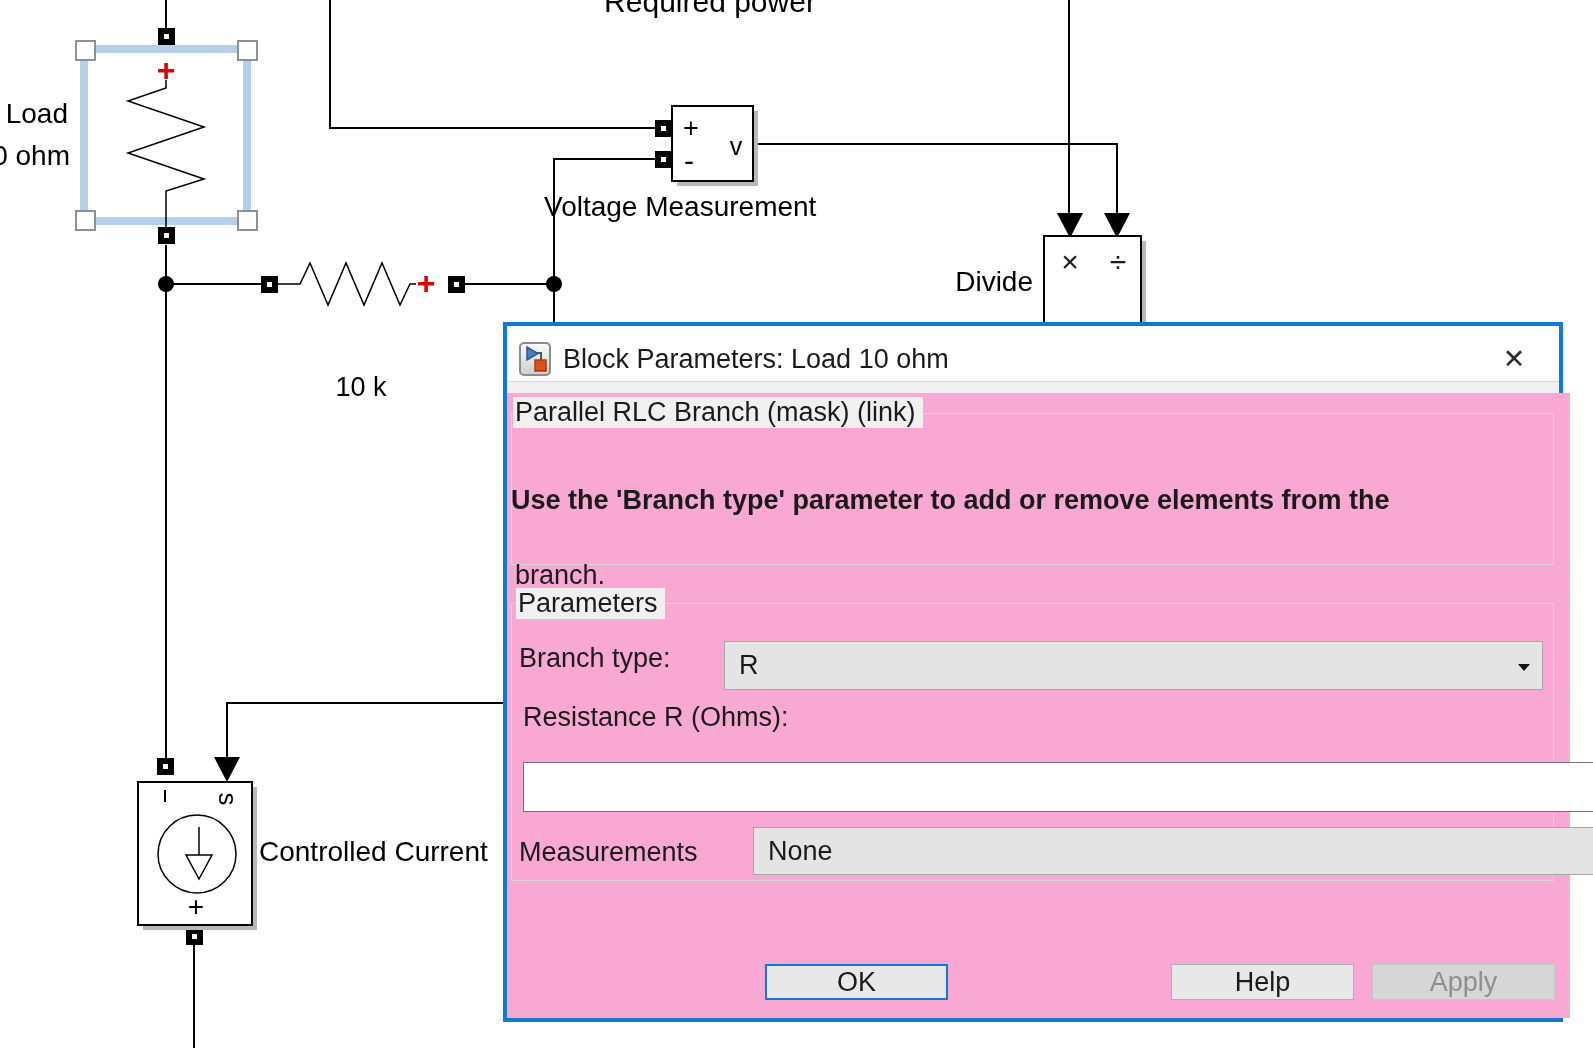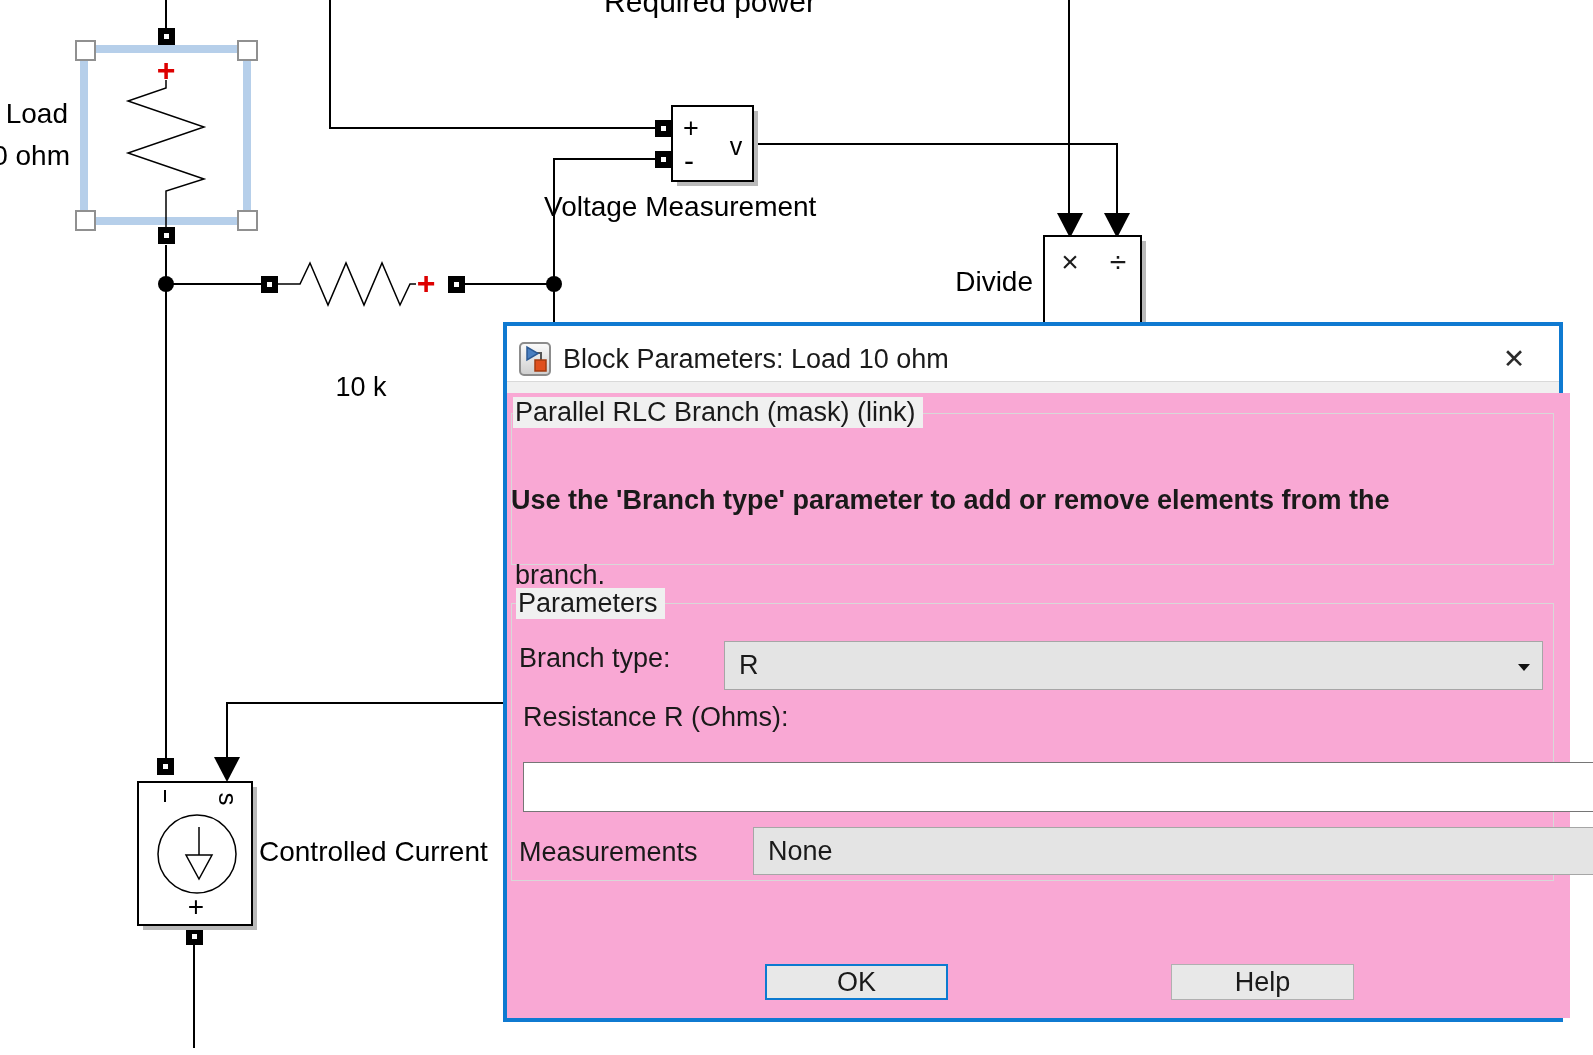--- a/index.html
+++ b/index.html
@@ -191,16 +191,17 @@
       <input class="txtinput" type="text" style="left: 16px; top: 369px; width: 1188px; height: 50px; text-align: right;" value="Rload">
 
       <div class="fieldlabel" style="left:12px;top:444px;">Measurements</div>
       <div class="dropdown" style="left:246px;top:434px;width:867px;height:48px;">
         <div class="val" style="line-height:46px;">None</div>
         <div class="dd-arrow"></div>
       </div>
 
       <button class="btn default" style="left:258px;">OK</button>
       <button class="btn" style="left:664px;">Help</button>
+      <button class="btn disabled" style="left:865px;">Apply</button>
     </div>
   </div>
 
 </div>
 
 </body></html>

